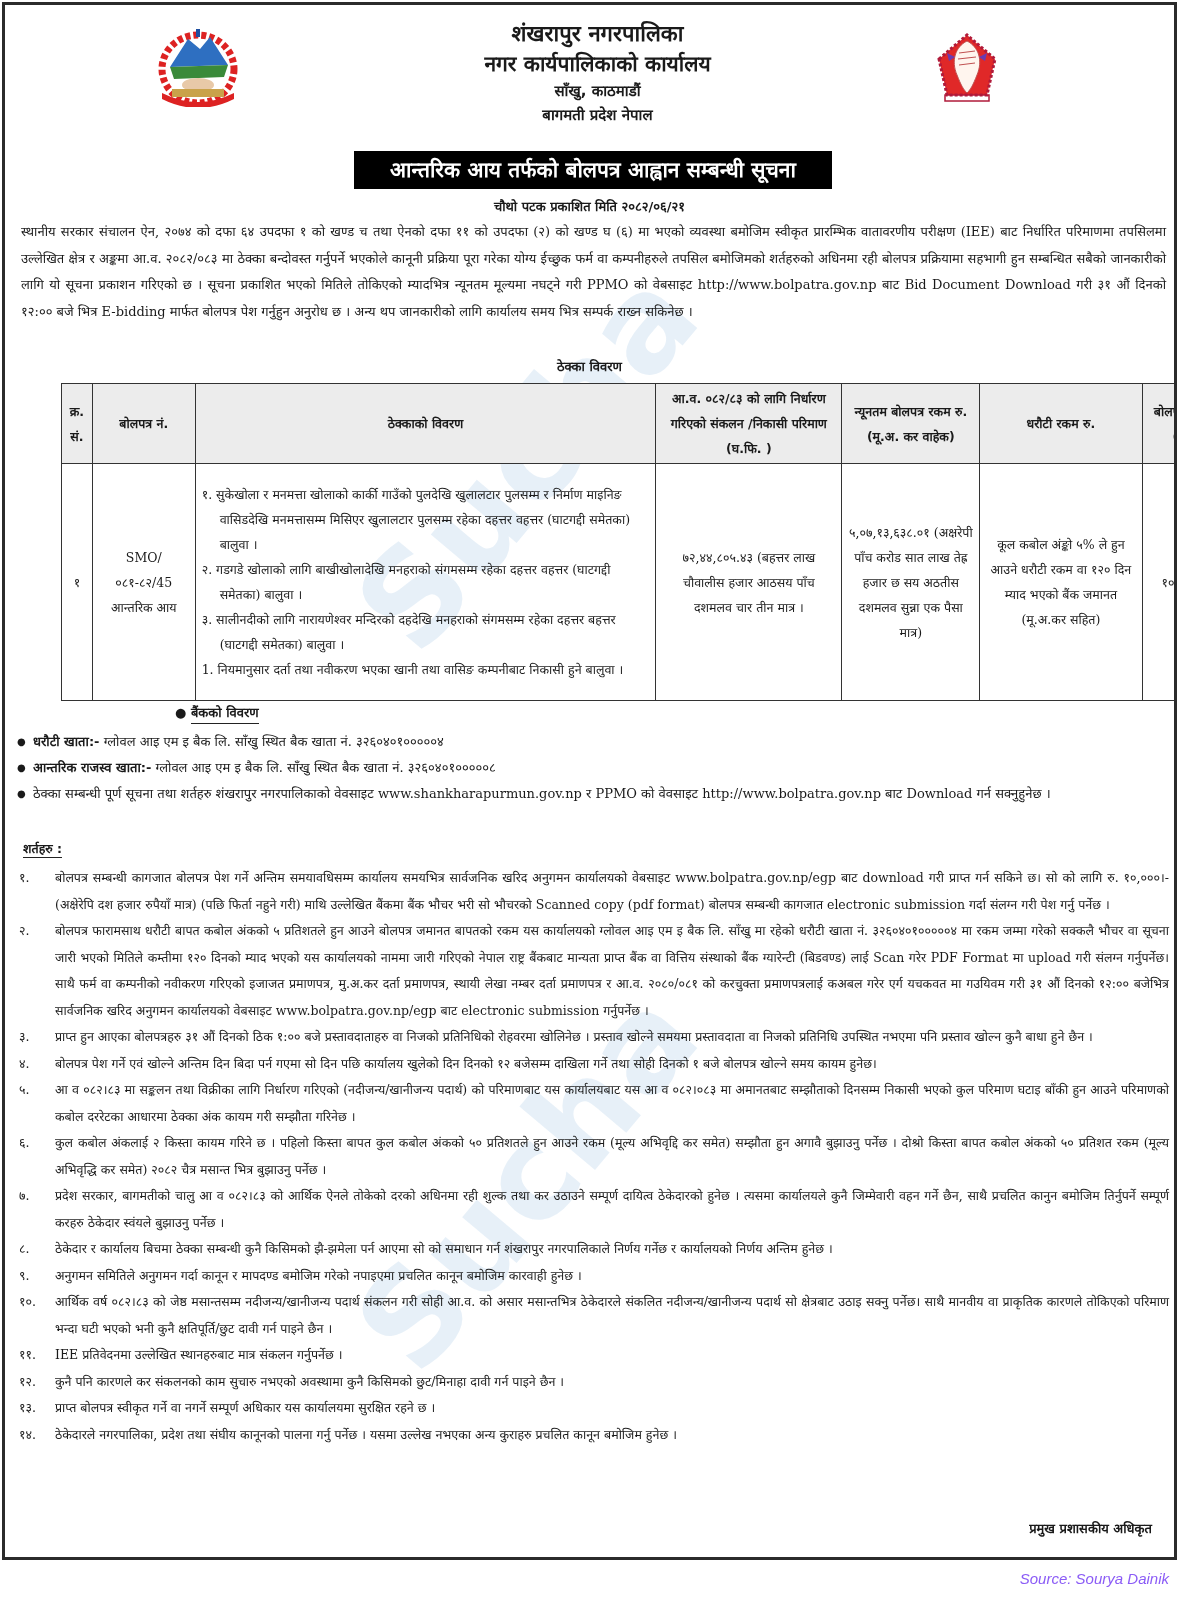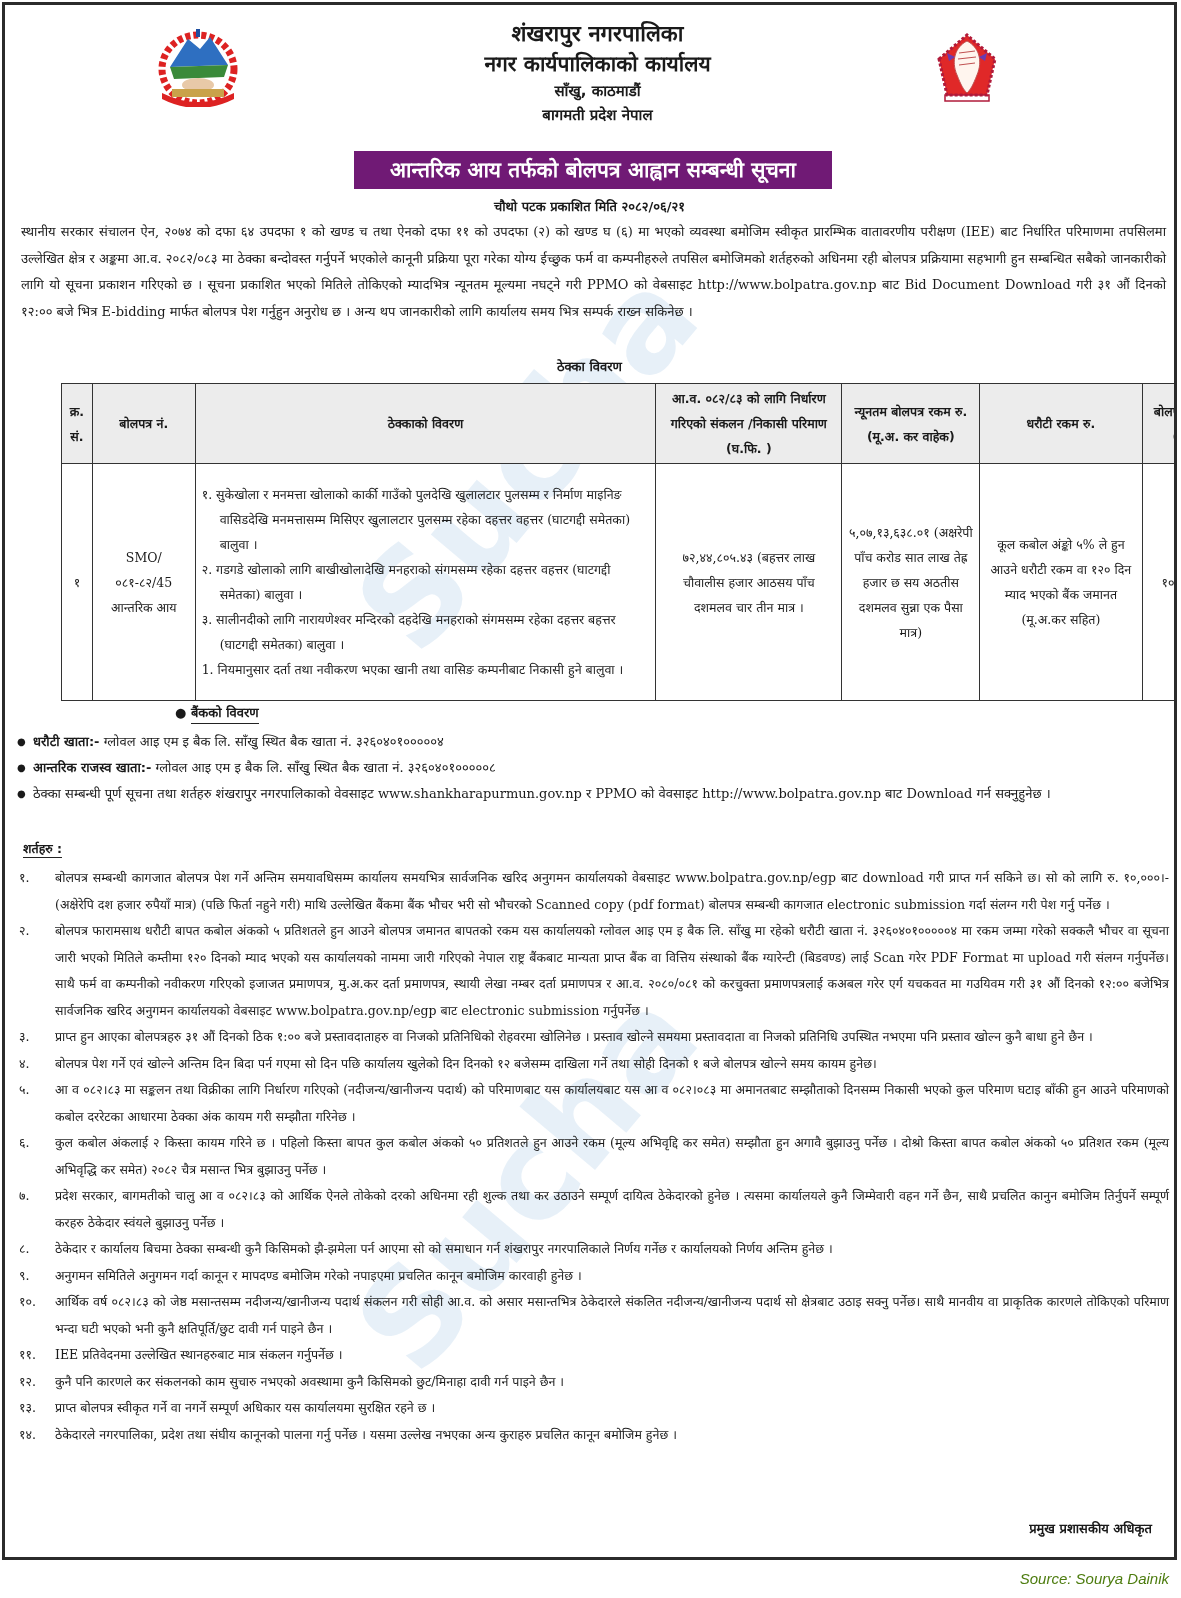--- a/index.html
+++ b/index.html
@@ -22,21 +22,21 @@
   .logo-right { position: absolute; left: 920px; top: 26px; width: 84px; height: 74px; }
 
   .header { position: absolute; left: 16px; right: 0; top: 14px; text-align: center; }
   .h-line1 { font-family: "DejaVu Sans", sans-serif; font-weight: bold; font-size: 22px; line-height: 30px; }
   .h-line2 { font-family: "DejaVu Sans", sans-serif; font-weight: bold; font-size: 21px; line-height: 30px; }
   .h-line3 { font-family: "DejaVu Sans", sans-serif; font-weight: bold; font-size: 15px; line-height: 24px; }
   .h-line4 { font-family: "DejaVu Sans", sans-serif; font-weight: bold; font-size: 15px; line-height: 24px; }
 
   .title-box {
     position: absolute; left: 349px; top: 146px; width: 478px; height: 38px;
-    background: #701a75; color: #ffffff; text-align: center;
+    background: #000000; color: #ffffff; text-align: center;
     font-family: "DejaVu Sans", sans-serif; font-weight: bold; font-size: 21px; line-height: 38px;
   }
   .publish {
     position: absolute; left: 0; right: 0; top: 192px; text-align: center;
     font-family: "DejaVu Sans", sans-serif; font-weight: bold; font-size: 13px;
   }
 
   .intro {
     position: absolute; left: 16px; width: 1145px; top: 214px;
     font-size: 13px; line-height: 26.5px; text-align: justify;
@@ -77,21 +77,21 @@
   .term { display: flex; text-align: justify; }
   .term .num { width: 36px; flex-shrink: 0; }
   .term .txt { flex: 1; }
 
   .signature {
     position: absolute; right: 22px; top: 1514px;
     font-family: "DejaVu Sans", sans-serif; font-weight: bold; font-size: 13px;
   }
   .source {
     position: absolute; right: 12px; top: 1570px;
-    font-family: "Liberation Sans", sans-serif; font-style: italic; font-size: 15px; color: #4d7c0f;
+    font-family: "Liberation Sans", sans-serif; font-style: italic; font-size: 15px; color: #8b5cf6;
   }
 </style>
 </head>
 <body>
 
 <div class="frame">
   <div class="watermark wm1">Sucha</div>
   <div class="watermark wm2">Sucha</div>
 
   <svg class="logo-left" viewBox="0 0 100 80">

